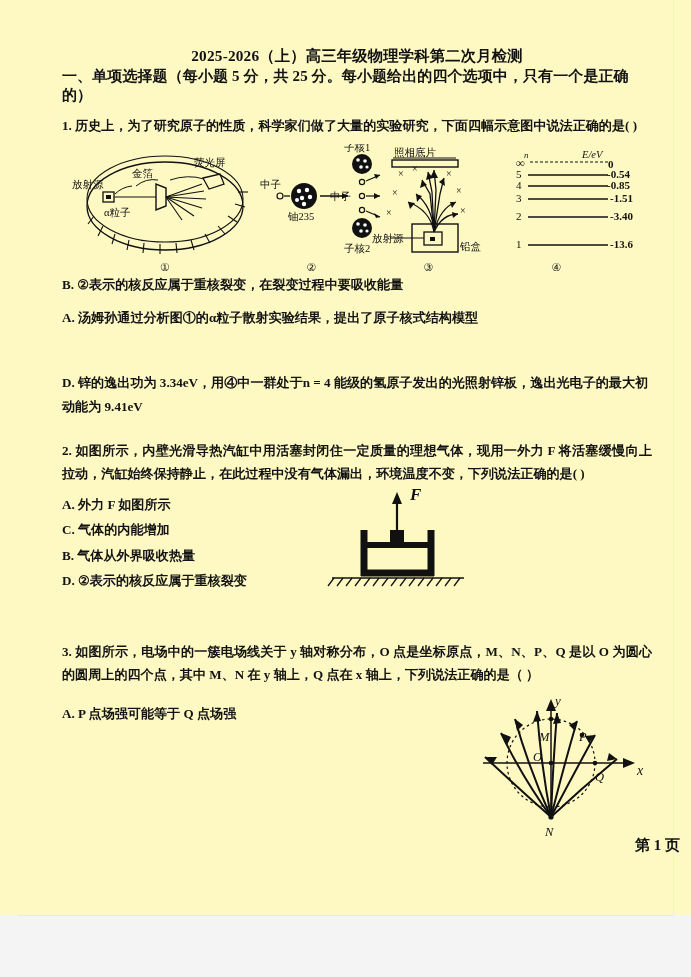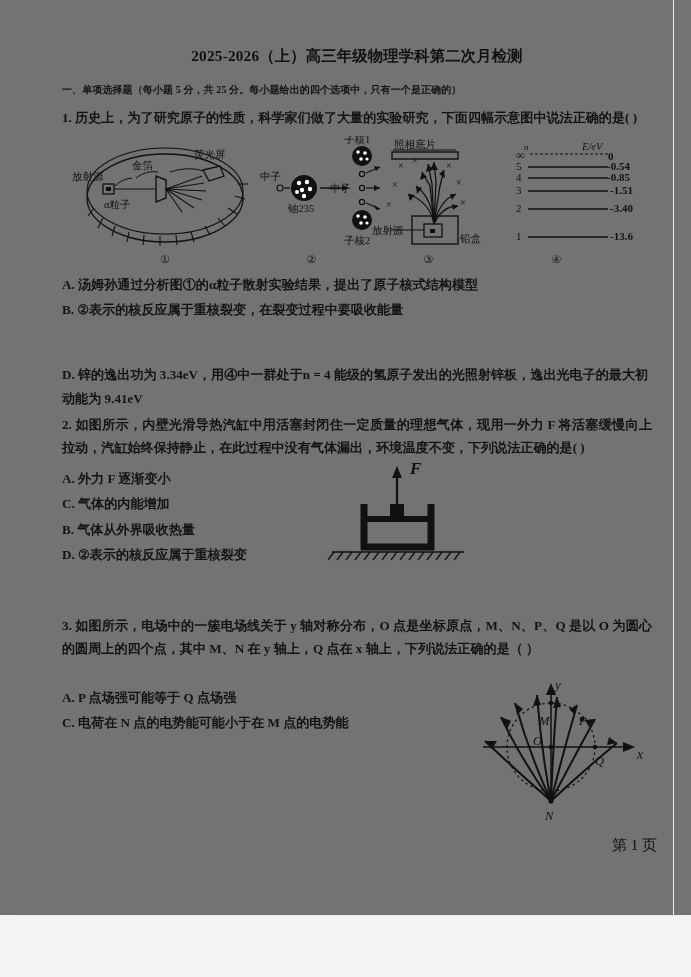--- a/index.html
+++ b/index.html
@@ -11,21 +11,21 @@
     width: 691px;
     height: 977px;
     overflow: hidden;
     font-family: "Liberation Serif", "DejaVu Serif", serif;
   }
   .page {
     position: absolute;
     left: 0; top: 0;
     width: 691px;
     height: 915px;
-    background: #737373;
+    background: #fef9c3;
     box-sizing: border-box;
   }
   .page-edge {
     position: absolute;
     left: 18px; top: 0;
     width: 655px; height: 915px;
     border-right: 1px solid #eeeeee;
     border-bottom: 1px solid #e8e8e8;
     pointer-events: none;
   }
@@ -38,22 +38,21 @@
     text-align: center;
     font-weight: bold;
     font-size: 15.3px;
     letter-spacing: 0.2px;
     margin-top: 46px;
     color: #111;
     font-family: "Liberation Serif", "DejaVu Serif", serif;
   }
   .section-head {
     font-weight: bold;
-    font-size: 10px;
-    margin-top: 16px;
+    font-size: 15px;
     color: #131313;
     letter-spacing: .1px;
   }
   .qtext {
     font-size: 13.1px;
     line-height: 23.5px;
     color: #131313;
     text-align: justify;
     margin-top: 9px;
     font-weight: 600;
@@ -89,25 +88,26 @@
   .q3fig {
     position: absolute;
     left: 415px;
     top: -10px;
   }
   .footer {
     position: absolute;
     left: 612px;
     top: 836px;
     font-size: 15px;
-    font-weight: normal;
+    font-weight: bold;
     color: #111;
     white-space: nowrap;
     overflow: hidden;
     width: 68px;
+    text-align: right;
   }
   .spacer-md { height: 26px; }
 </style>
 </head>
 <body>
 
 <div class="page">
   <div class="page-edge"></div>
 
   <div class="content">
@@ -285,28 +285,28 @@
           <text x="102" y="76" font-size="11" font-weight="bold" font-family="'Liberation Serif',serif" fill="#111">-3.40</text>
 
           <text x="8" y="104" font-size="11" font-family="'Liberation Serif',serif" fill="#111">1</text>
           <line x1="20" y1="101" x2="100" y2="101" stroke="#111" stroke-width="1.6"></line>
           <text x="102" y="104" font-size="11" font-weight="bold" font-family="'Liberation Serif',serif" fill="#111">-13.6</text>
         </svg>
         <div class="cap" style="margin-left:-38px;">④</div>
       </div>
     </div>
 
+    <div class="opt">B. ②表示的核反应属于重核裂变，在裂变过程中要吸收能量</div>
     <div class="opt" style="margin-top:8px;">A. 汤姆孙通过分析图①的α粒子散射实验结果，提出了原子核式结构模型</div>
-    <div class="opt">B. ②表示的核反应属于重核裂变，在裂变过程中要吸收能量</div>
     <div class="opt" style="line-height:24px;margin-top:40px;">D. 锌的逸出功为 3.34eV，用④中一群处于n = 4 能级的氢原子发出的光照射锌板，逸出光电子的最大初动能为 9.41eV</div>
 
-    <div class="qtext" style="margin-top:2px;">2. 如图所示，内壁光滑导热汽缸中用活塞封闭住一定质量的理想气体，现用一外力 F 将活塞缓慢向上拉动，汽缸始终保持静止，在此过程中没有气体漏出，环境温度不变，下列说法正确的是(   )</div>
+    <div class="qtext" style="margin-top:20px;">2. 如图所示，内壁光滑导热汽缸中用活塞封闭住一定质量的理想气体，现用一外力 F 将活塞缓慢向上拉动，汽缸始终保持静止，在此过程中没有气体漏出，环境温度不变，下列说法正确的是(   )</div>
 
     <div class="q2wrap">
-      <div class="opt" style="margin-top:6px;">A. 外力 F 逐渐变小</div>
+      <div class="opt" style="margin-top:6px;">A. 外力 F 如图所示</div>
       <div class="opt">C. 气体的内能增加</div>
       <div class="opt">B. 气体从外界吸收热量</div>
       <div class="opt">D. ②表示的核反应属于重核裂变</div>
 
       <div class="q2fig">
         <svg width="165" height="120" viewBox="0 0 165 120">
           <line x1="50" y1="56" x2="50" y2="102" stroke="#111" stroke-width="7"></line>
           <line x1="117" y1="56" x2="117" y2="102" stroke="#111" stroke-width="7"></line>
           <line x1="47" y1="99" x2="120" y2="99" stroke="#111" stroke-width="7"></line>
           <line x1="53" y1="71" x2="114" y2="71" stroke="#111" stroke-width="6"></line>
@@ -334,22 +334,21 @@
           </g>
         </svg>
       </div>
     </div>
 
     <div class="spacer-md"></div>
 
     <div class="qtext" style="margin-top:20px;">3. 如图所示，电场中的一簇电场线关于 y 轴对称分布，O 点是坐标原点，M、N、P、Q 是以 O 为圆心的圆周上的四个点，其中 M、N 在 y 轴上，Q 点在 x 轴上，下列说法正确的是（      ）</div>
 
     <div class="q3wrap">
-      <div class="opt" style="margin-top:24px;">A. P 点场强可能等于 Q 点场强</div>
-      <div class="opt">C. 电荷在 N 点的电势能可能小于在 M 点的电势能</div>
+      <div class="opt" style="margin-top:14px;">A. P 点场强可能等于 Q 点场强</div>
 
       <div class="q3fig">
         <svg width="180" height="155" viewBox="0 0 180 155">
 
           <line x1="6" y1="72" x2="152" y2="72" stroke="#111" stroke-width="1.5"></line>
           <path d="M158 72 L146 67 L146 77 Z" fill="#111"></path>
           <line x1="74" y1="128" x2="74" y2="14" stroke="#111" stroke-width="1.5"></line>
           <path d="M74 8 L69 20 L79 20 Z" fill="#111"></path>
           <text x="78" y="14" font-size="13" font-style="italic" font-family="'Liberation Serif',serif" fill="#111">y</text>
           <text x="160" y="84" font-size="14" font-style="italic" font-family="'Liberation Serif',serif" fill="#111">x</text>

